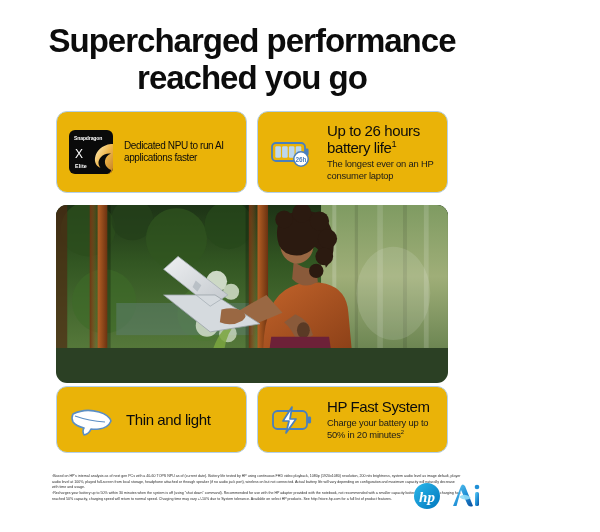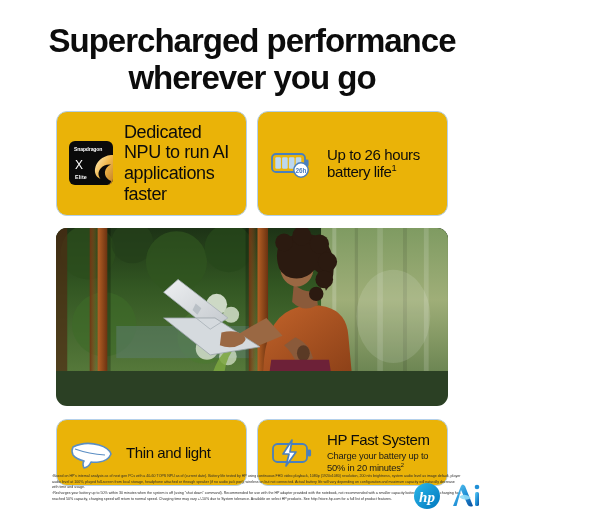--- a/index.html
+++ b/index.html
@@ -23,37 +23,37 @@
   }
   .headline .l2 { display:block; }
 
   
   .cards-row {
     display: flex;
     gap: 10px;
     padding: 0 56px;
     margin-top: 14px;
   }
-  .cards-row.bottom { margin-top: 13px; }
+  .cards-row.bottom { margin-top: 3px; }
   .card {
     flex: 1 1 0;
     border: 1.3px solid #b4d0ea;
     border-radius: 11px;
     background: #eab308;
     display: flex;
     align-items: center;
     gap: 11px;
     padding: 10px 12px;
     min-height: 67px;
   }
   .card-icon { flex: 0 0 auto; display:flex; align-items:center; justify-content:center; }
   .card-text { flex: 1 1 auto; }
   .card-title {
     color: #0c0c0c;
-    font-size: 18px;
+    font-size: 10px;
     line-height: 1.16;
     font-weight: 400;
     letter-spacing: -0.4px;
   }
   .card-title.big { font-size: 15px; }
   .card-sub {
     color: #1a1a1a;
     font-size: 9.4px;
     line-height: 1.26;
     margin-top: 2px;
@@ -116,21 +116,21 @@
     display: flex; align-items: center; 
   }
 </style>
 </head>
 <body>
 
 <div class="page">
 
   <h1 class="headline">
     <span>Supercharged performance</span>
-    <span class="l2">wherever you go</span>
+    <span class="l2">reached you go</span>
   </h1>
 
   <div class="cards-row">
 
     <div class="card">
       <div class="card-icon">
         <div class="chip">
           <span class="sd-name">Snapdragon</span>
           <span class="sd-x">X</span>
           <span class="sd-elite">Elite</span>
@@ -159,20 +159,21 @@
           <rect x="5.3" y="10.3" width="5.6" height="11.4" rx="1.3" fill="#bcd7ef"></rect>
           <rect x="12.1" y="10.3" width="5.6" height="11.4" rx="1.3" fill="#bcd7ef"></rect>
           <rect x="18.9" y="10.3" width="5.6" height="11.4" rx="1.3" fill="#bcd7ef"></rect>
           <rect x="25.7" y="10.3" width="5.6" height="11.4" rx="1.3" fill="#bcd7ef"></rect>
           <circle cx="31" cy="23" r="7.2" fill="#ffffff" stroke="#4a7fbd" stroke-width="1.5"></circle>
           <text x="31" y="25.6" font-family="Liberation Sans, sans-serif" font-size="6.4" font-weight="700" fill="#4a7fbd" text-anchor="middle">26h</text>
         </svg>
       </div>
       <div class="card-text">
         <div class="card-title big"><span>Up to 26 hours battery life</span><sup>1</sup></div>
+        <div class="card-sub">The longest ever on an HP consumer laptop</div>
       </div>
     </div>
 
   </div>
 
   <div class="photo-wrap">
     <svg class="photo" viewBox="0 0 488 178" preserveAspectRatio="xMidYMid slice">
       <defs>
         <linearGradient id="glassG" x1="0" y1="0" x2="0" y2="1">
           <stop offset="0%" stop-color="#7f9b62"></stop>

